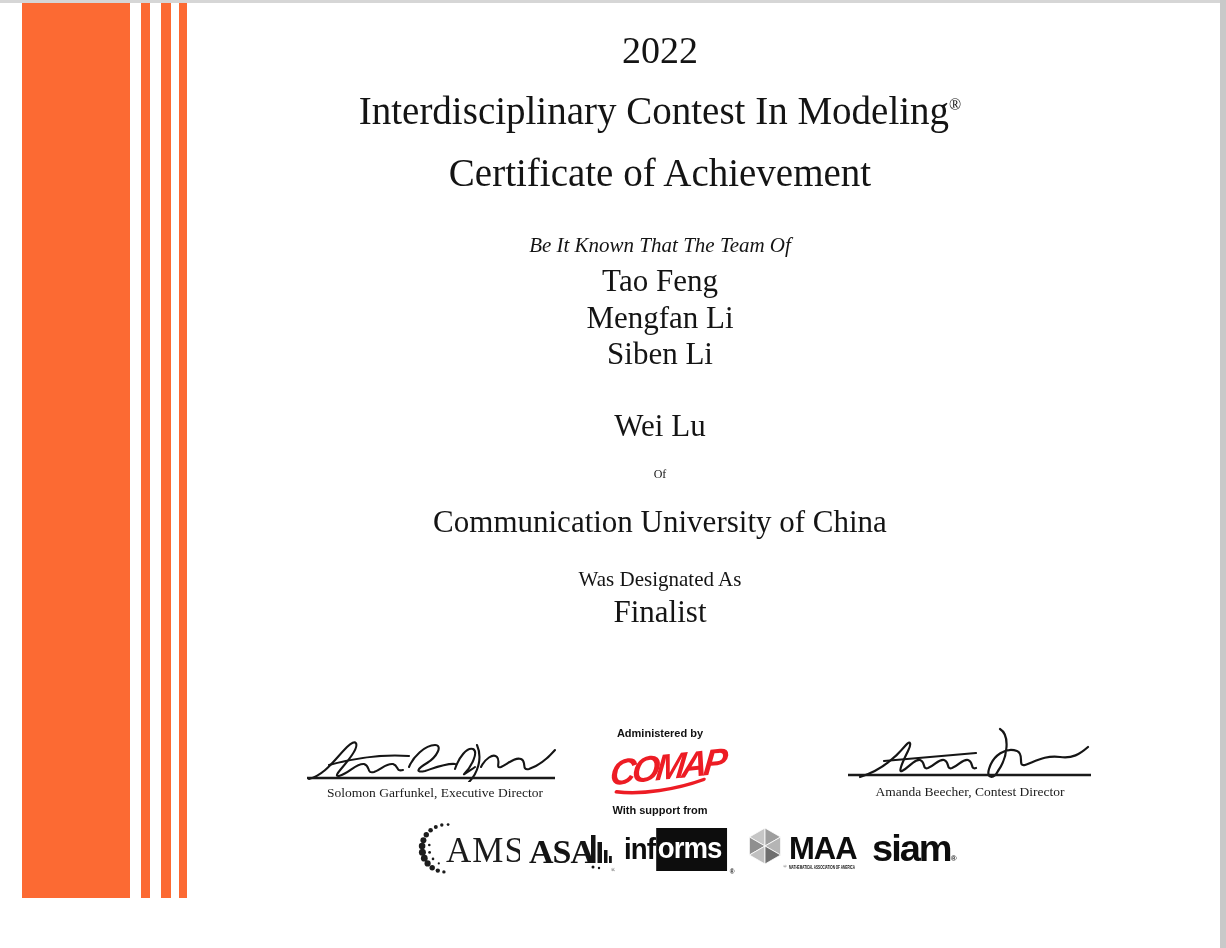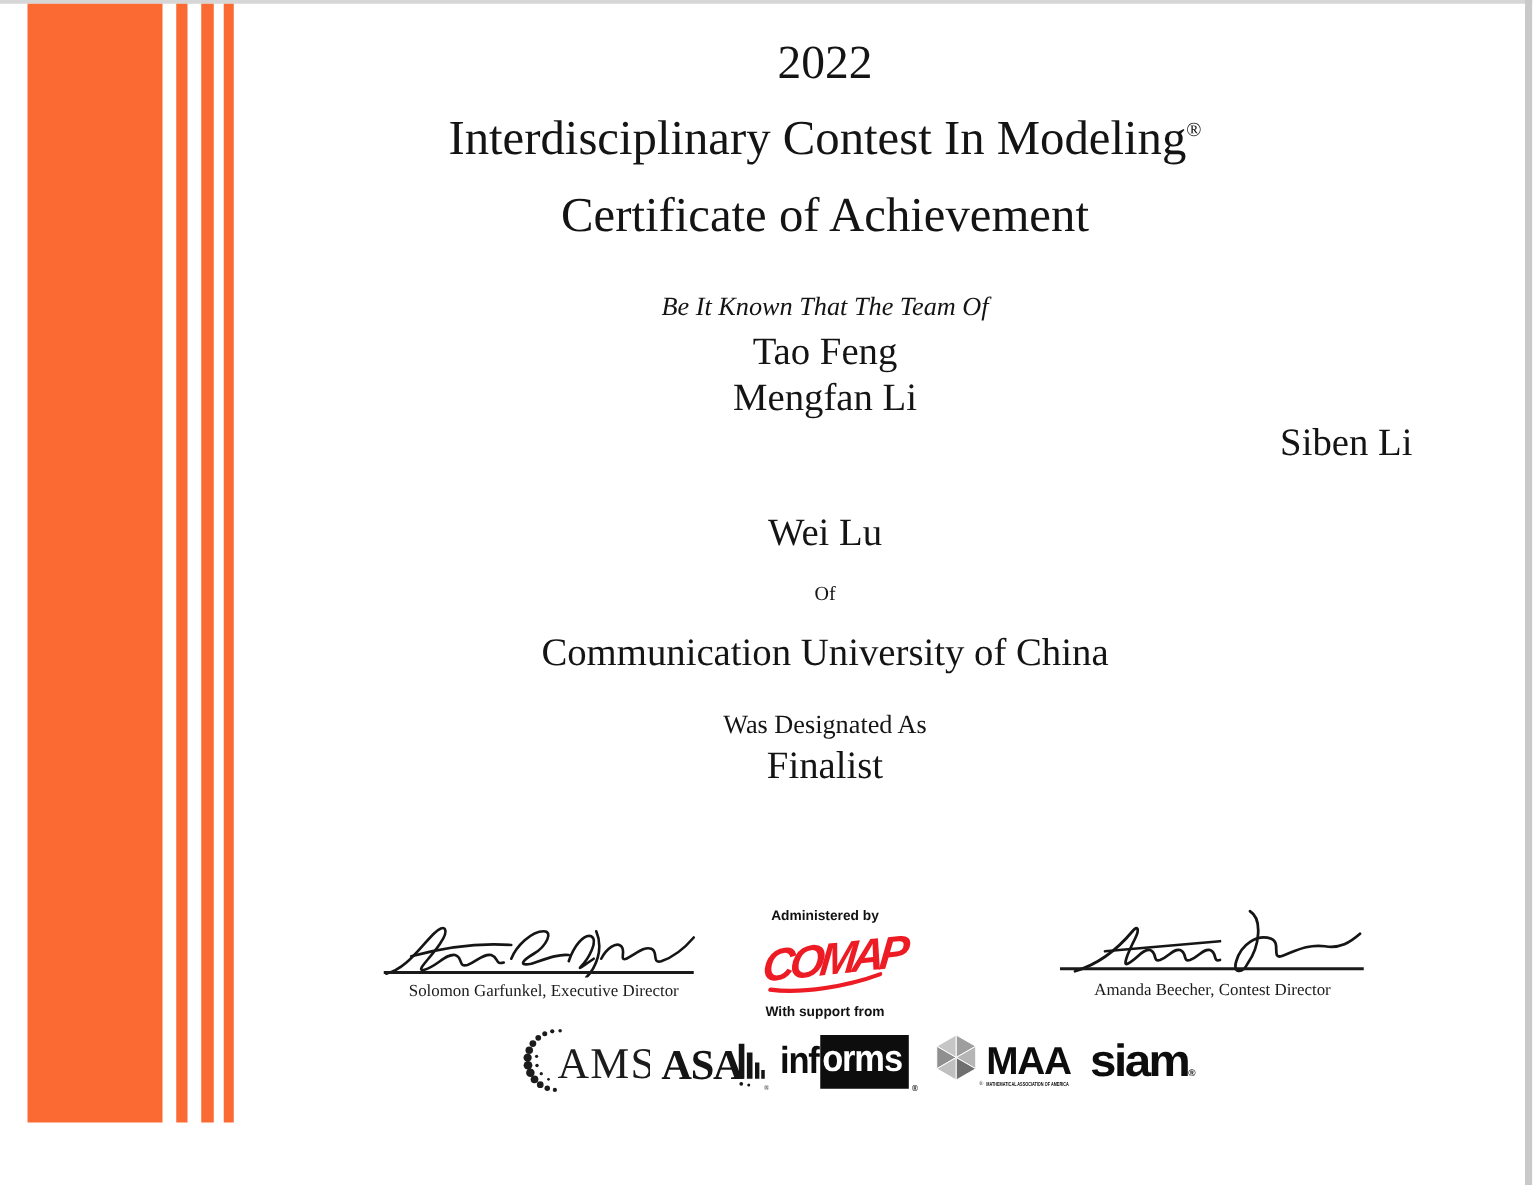--- a/index.html
+++ b/index.html
@@ -25,24 +25,24 @@
   .cline{position:absolute;left:0;width:100%;text-align:center;white-space:nowrap;}
   .year{top:28px;font-size:38px;}
   .title1{top:88px;font-size:39px;}
   .title1 sup{font-size:16px;}
   .title2{top:150px;font-size:39px;}
   .small-line{font-size:21px;}
   .team-intro{top:233px;font-style:italic;}
   .name{font-size:31px;}
   .member0{top:263px;}
   .member1{top:300px;}
-  .member2{top:336px;text-align:right;}
+  .member2{top:336px;}
   .advisor-label{top:378px;}
   .advisor-name{top:408px;}
-  .of-label{top:467px;font-size:16px;}
+  .of-label{top:467px;font-size:12px;}
   .institution{top:504px;}
   .designated{top:567px;}
   .designation{top:594px;}
 
   
   .sig-svg{position:absolute;}
   .sig-caption{position:absolute;text-align:center;font-size:13.5px;color:#1b1b1b;white-space:nowrap;}
   .cap-left{left:295px;top:785px;width:280px;text-align:center;}
   .cap-right{left:850px;top:784px;width:240px;}
   .admin-label,.support-label{

